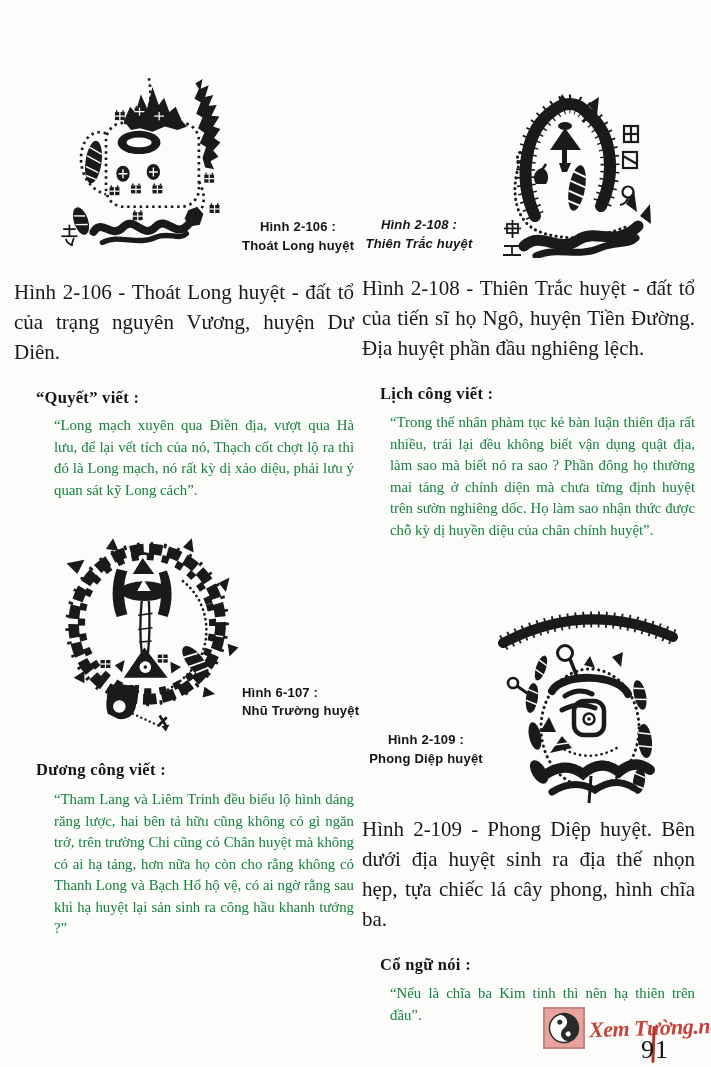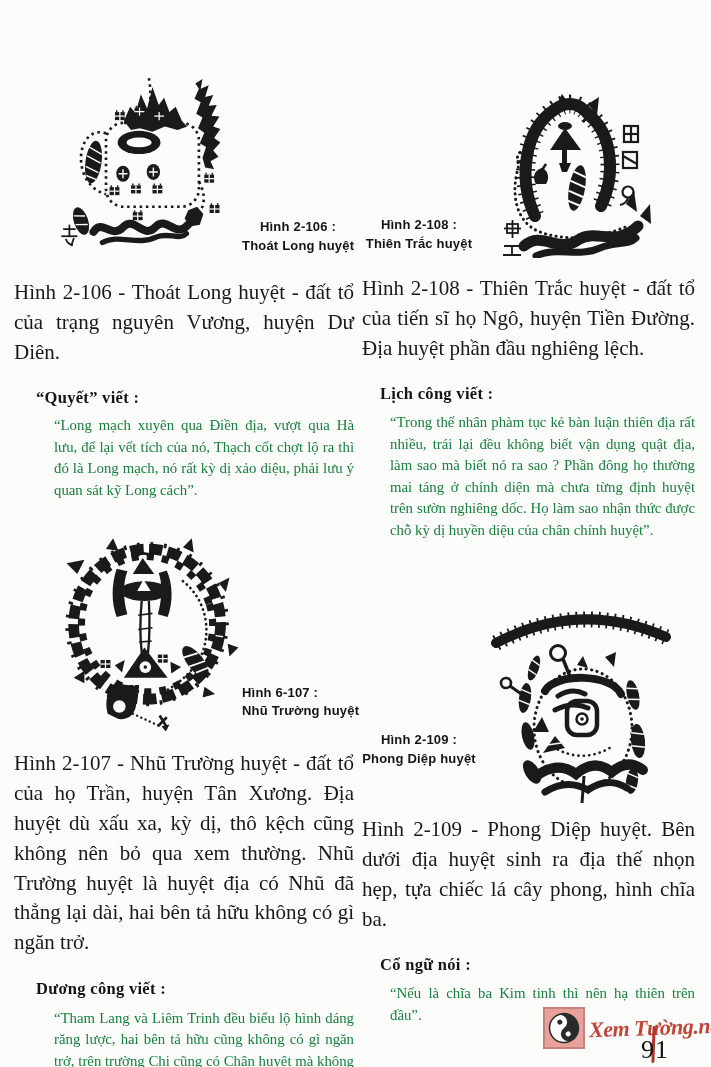--- a/index.html
+++ b/index.html
@@ -33,25 +33,25 @@
   .p106{margin-top:16px;}
   .h-quyet{margin:16px 0 0 22px;}
   .q-quyet{margin:7px 0 0 40px;}
   .f107{margin-top:24px; margin-left:40px;}
   .f107 .fig-caption{width:112px; margin:0 0 22px 0; text-align:left;}
   .p107{margin-top:6px;}
   .h-duong{margin:17px 0 0 22px;}
   .q-duong{margin:9px 0 0 40px;}
   
   .f108{margin-top:12px;}
-  .f108 .fig-caption{width:114px; margin:0 2px 4px 0;}
+  .f108 .fig-caption{width:114px; margin:0 2px 4px 0;font-style:italic;}
   .p108{margin-top:16px;}
   .h-lich{margin:13px 0 0 18px;}
   .q-lich{margin:8px 0 0 28px;}
-  .f109{margin-top:54px;}
+  .f109{margin-top:54px;justify-content:flex-end;}
   .f109 .fig-caption{width:114px; margin:0 0 38px 0;}
   .p109{margin-top:8px;}
   .h-co{margin:15px 0 0 18px;}
   .q-co{margin:8px 0 0 28px;}
   svg .ink{fill:#1a1a1a;}
   svg .ln{stroke:#1a1a1a; fill:none;}
   
   .watermark{position:absolute; left:543px; top:1007px; display:flex; align-items:center;}
   .wm-square{width:42px; height:42px; flex:0 0 auto;}
   .wm-text{
@@ -201,21 +201,20 @@
           <path class="ln" d="M88,198 L118,212" stroke-width="2.6" stroke-dasharray="0.2 5" stroke-linecap="round"></path>
           <path class="ln" d="M118,200 L126,213 M126,202 L116,212" stroke-width="3"></path>
           <path class="ink" d="M120,212 L129,210 125,218 Z"></path>
         </svg>
         <div class="fig-caption">
           <span class="cap1">Hình 6-107 :</span>
           <span class="cap2">Nhũ Trường huyệt</span>
         </div>
       </div>
 
-      <p class="body-para p107">Hình 2-107 - Nhũ Trường huyệt - đất tổ của họ Trần, huyện Tân Xương. Địa huyệt dù xấu xa, kỳ dị, thô kệch cũng không nên bỏ qua xem thường. Nhũ Trường huyệt là huyệt địa có Nhũ đã thẳng lại dài, hai bên tả hữu không có gì ngăn trở.</p>
       <div class="q-heading h-duong">Dương công viết :</div>
       <p class="quote q-duong">“Tham Lang và Liêm Trinh đều biểu lộ hình dáng răng lược, hai bên tả hữu cũng không có gì ngăn trở, trên trường Chi cũng có Chân huyệt mà không có ai hạ táng, hơn nữa họ còn cho rằng không có Thanh Long và Bạch Hổ hộ vệ, có ai ngờ rằng sau khi hạ huyệt lại sản sinh ra công hầu khanh tướng ?”</p>
     </div>
 
     <div class="col">
 
       <div class="fig-row f108">
         <div class="fig-caption">
           <span class="cap1">Hình 2-108 :</span>
           <span class="cap2">Thiên Trắc huyệt</span>

